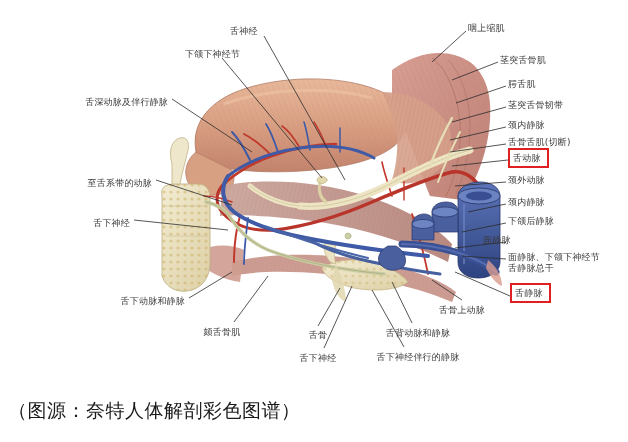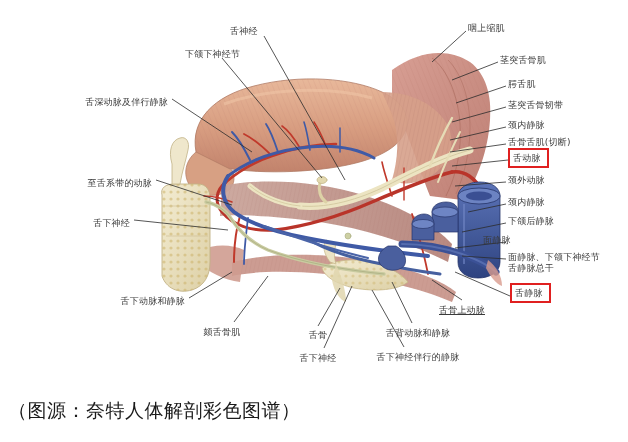--- a/index.html
+++ b/index.html
@@ -260,21 +260,21 @@
     <div class="lbl r" style="left: 483px; top: 235px;">面静脉</div>
     <div class="lbl r two" style="left: 508px; top: 252px;">面静脉、下颌下神经节
 舌静脉总干</div>
     <div class="lbl r" style="left: 515px; top: 288px;">舌静脉</div>
     <div class="lbl l" style="left: 185px; top: 296px;">舌下动脉和静脉</div>
     <div class="lbl c" style="left: 222px; top: 327px;">颏舌骨肌</div>
     <div class="lbl c" style="left: 318px; top: 330px;">舌骨</div>
     <div class="lbl c" style="left: 318px; top: 353px;">舌下神经</div>
     <div class="lbl c" style="left: 418px; top: 328px;">舌背动脉和静脉</div>
     <div class="lbl c" style="left: 418px; top: 352px;">舌下神经伴行的静脉</div>
-    <div class="lbl c" style="left: 462px; top: 305px; text-decoration: underline;">舌骨上动脉</div>
+    <div class="lbl c" style="left: 462px; top: 305px;">舌骨上动脉</div>
   </div>
 
 <div id="highlights">
     <div class="hl" style="left: 508px; top: 148px; width: 41px; height: 20px; border-color: rgb(224, 32, 32);"></div>
     <div class="hl" style="left: 510px; top: 283px; width: 41px; height: 20px; border-color: rgb(224, 32, 32);"></div>
   </div>
 
 <div id="caption">（图源：奈特人体解剖彩色图谱）</div>
 
 </body></html>

